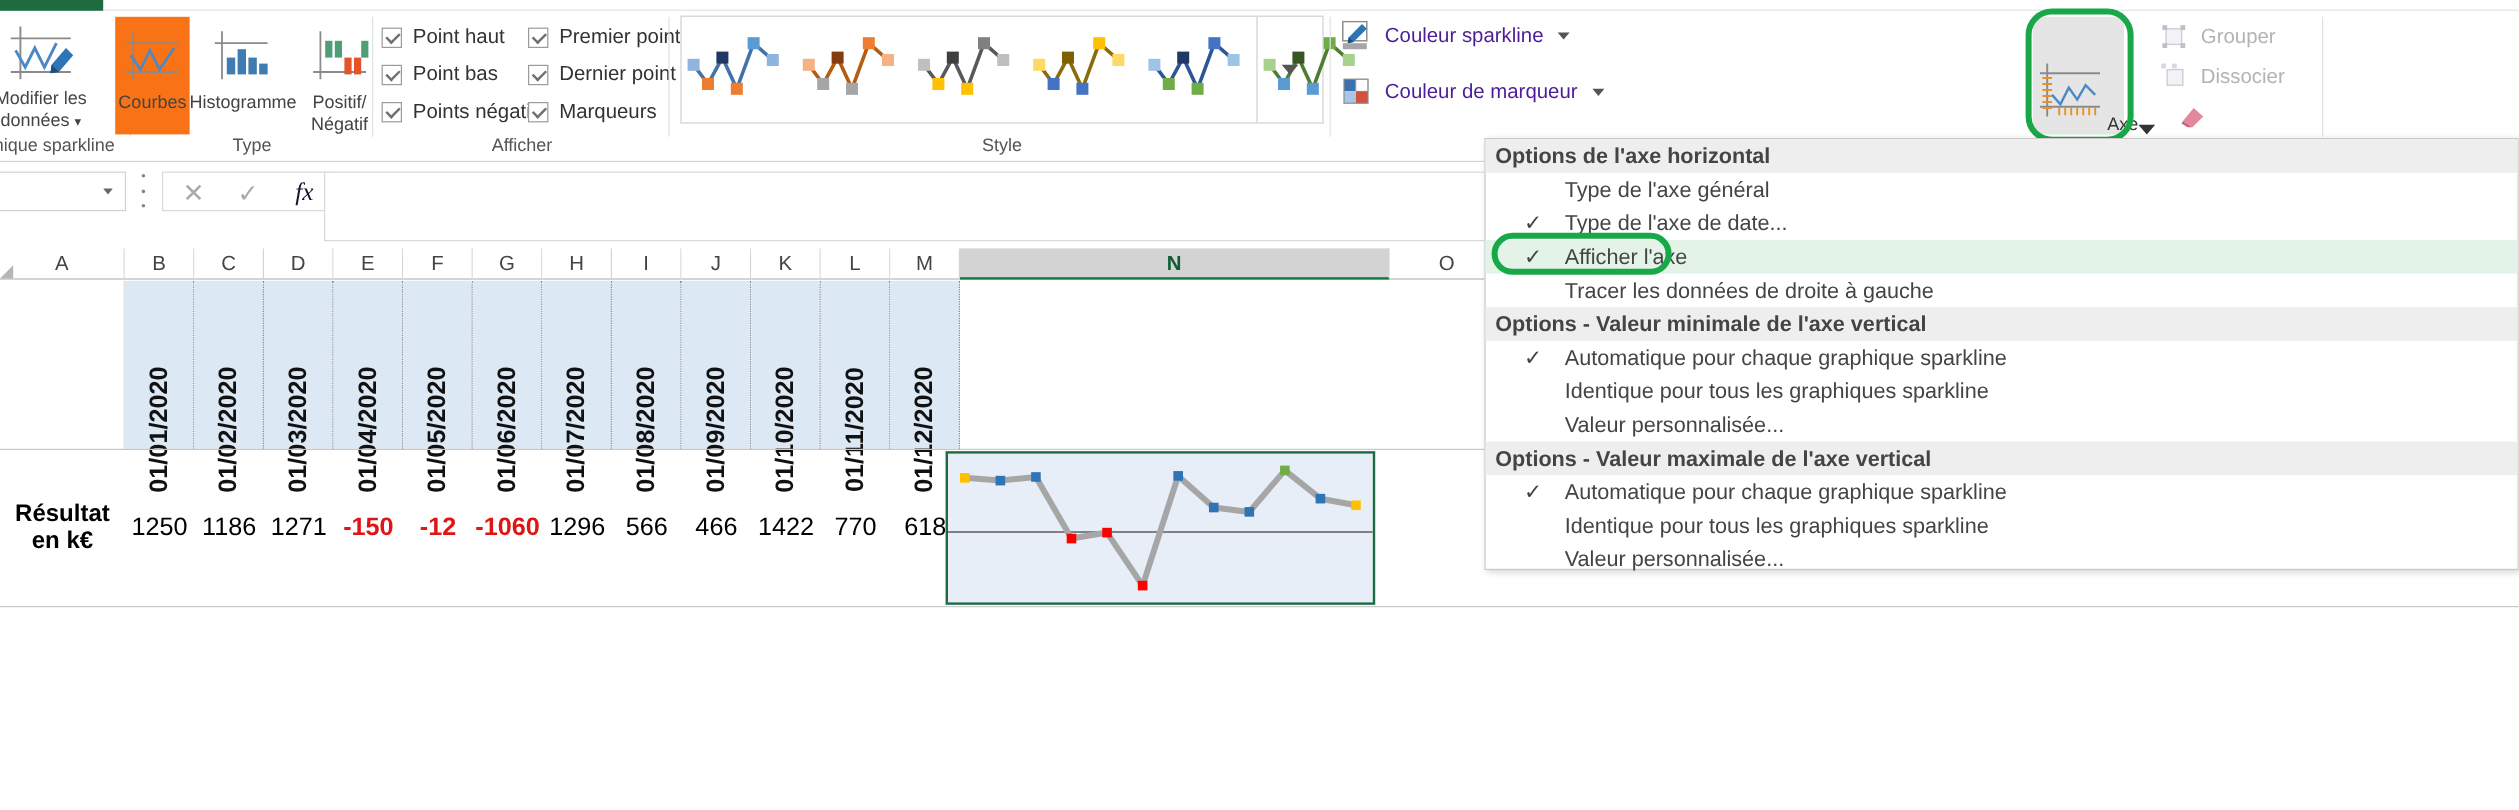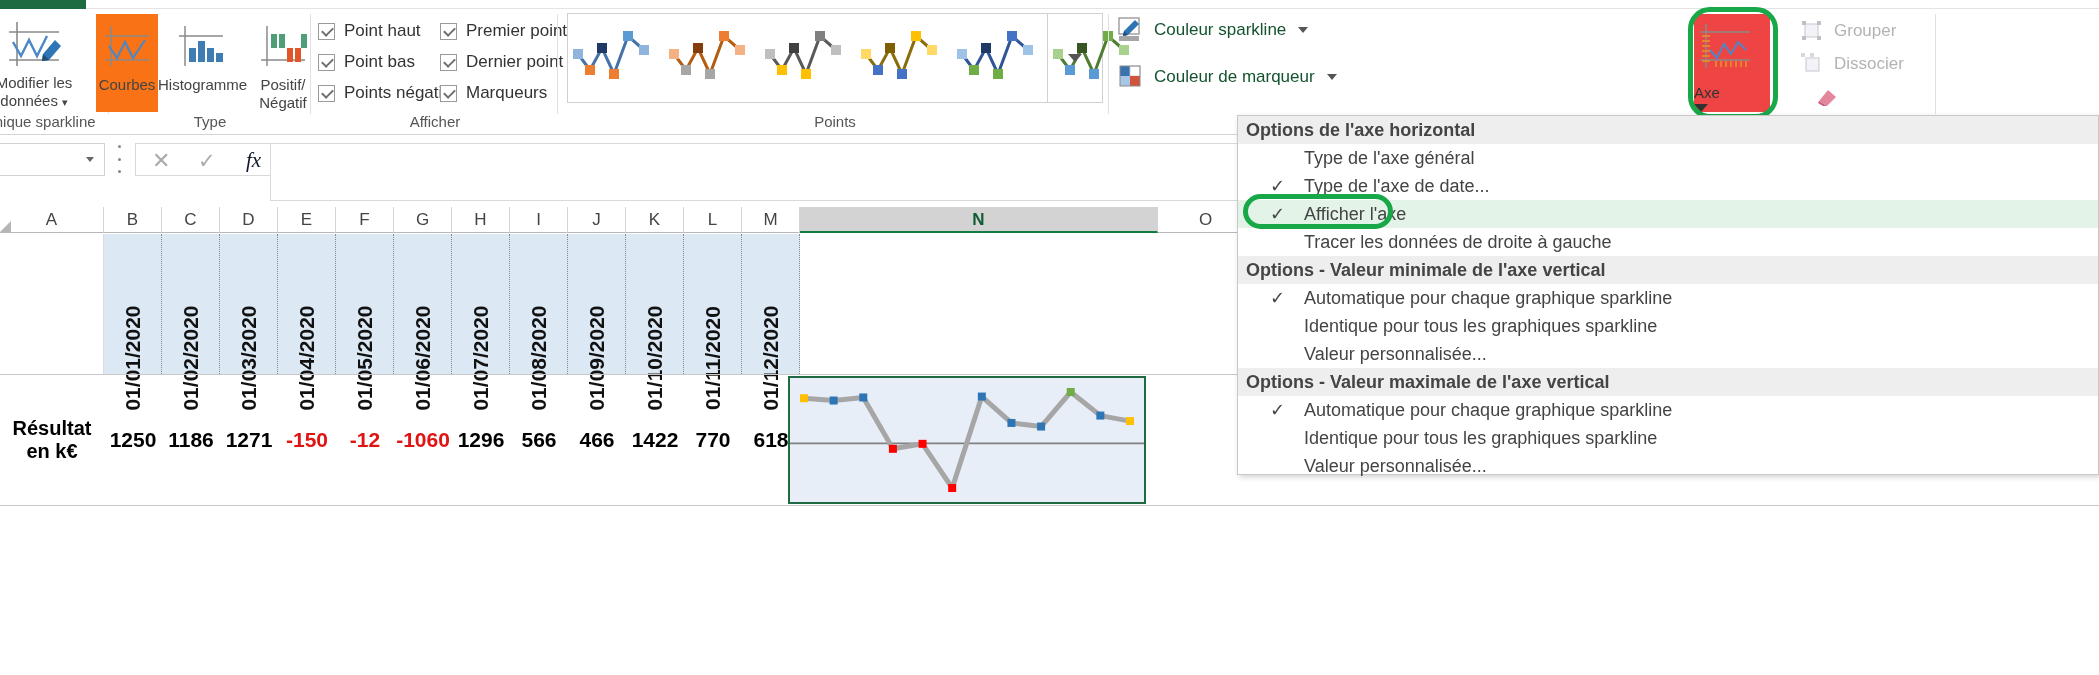--- a/index.html
+++ b/index.html
@@ -58,28 +58,28 @@
   .gal-inner { position:absolute; left:0; top:0; width:480px; height:88px; display:flex; }
   .gal-item { width:96px; height:88px; position:relative; }
   .gal-more {
     position:absolute; right:0; top:0; width:55px; height:88px;
     border-left:1px solid #d0d0d0; display:flex; align-items:center; justify-content:center;
   }
   .caret-dn { width:0;height:0;border-left:7px solid transparent;border-right:7px solid transparent;border-top:8px solid #555; }
 
   
   .cmd { position:absolute; display:flex; align-items:center; gap:10px; white-space:nowrap; }
-  .cmd .txt { font-size:17px; color:#14532d; }
+  .cmd .txt { font-size:17px; color:#4c1d95; }
   .cmd.dis .txt { color:#b3b3b3; }
   .cmd .caret { width:0;height:0;border-left:5px solid transparent;border-right:5px solid transparent;border-top:6px solid #555; margin-left:2px;}
   .cmd.dis .caret { border-top-color:#bbb; }
 
   .axe-btn {
     position:absolute; left:1694px; top:14px; width:76px; height:98px;
-    background:#ef4444; display:flex; flex-direction:column; align-items:flex-start;
+    background:#e5e5e5; display:flex; align-items:flex-end;
   }
   .axe-btn .lbl{ font-size:15px; color:#333; margin-top:2px;}
   .hl-round {
     position:absolute; border:5px solid #18a848; border-radius:22px; pointer-events:none;
   }
 
   
   .fbar { position:absolute; left:0; top:135px; width:2099px; height:72px; background:#fff; }
   .namebox {
     position:absolute; left:-30px; top:8px; width:135px; height:33px;
@@ -117,21 +117,21 @@
   }
   .datehdr span{
     position:absolute; left:50%; bottom:4px; transform:translateX(-50%) rotate(-90deg);
     transform-origin:center; white-space:nowrap;
     font-size:21px; font-weight:bold; color:#111;
     letter-spacing:0px;
   }
   .rowsep { position:absolute; left:0; width:2099px; height:1px; background:#c8c8c8; }
   .dcell {
     position:absolute; top:169px; height:128px; line-height:128px;
-    font-size:21px; color:#000; text-align:center;font-weight:bold;
+    font-size:21px; color:#000; text-align:center;
   }
   .dcell.neg { color:#e11414; font-weight:bold; }
   .dcell.lbl { font-weight:bold; font-size:20px; line-height:26px; }
 
   .sparkcell {
     position:absolute; left:788px; top:169px; width:358px; height:128px;
     background:#e8eef8; border:2px solid #1e6b41;
   }
 
   .menu {
@@ -302,21 +302,21 @@
               <rect x="41" y="55" width="10" height="10" fill="#5b9bd5"></rect>
               <rect x="55" y="17" width="10" height="10" fill="#70ad47"></rect>
               <rect x="71" y="31" width="10" height="10" fill="#a9d18e"></rect>
             </svg></div>
         </div>
     <div class="gal-more">
       <span class="caret-dn"></span>
     </div>
   </div>
   <div class="grp-sep" style="left:1108px;"></div>
-  <div class="grp-label" style="left:765px; width:140px;">Points</div>
+  <div class="grp-label" style="left:765px; width:140px;">Style</div>
 
   <div class="cmd" style="left:1118px; top:17px;">
     <span style="width:26px;height:26px;display:block;">
       <svg width="26" height="26" viewBox="0 0 26 26">
         <rect x="1" y="1" width="20" height="16" fill="#fff" stroke="#8a8a8a" stroke-width="1.2"></rect>
         <path d="M6 14 L17 3 L21 7 L10 18 L5 19 Z" fill="#2e75b6"></path>
         <path d="M5 19 L6 14 L10 18 Z" fill="#1f4e79"></path>
         <rect x="1" y="19" width="20" height="5" fill="#a6a6a6"></rect>
       </svg>
     </span>

